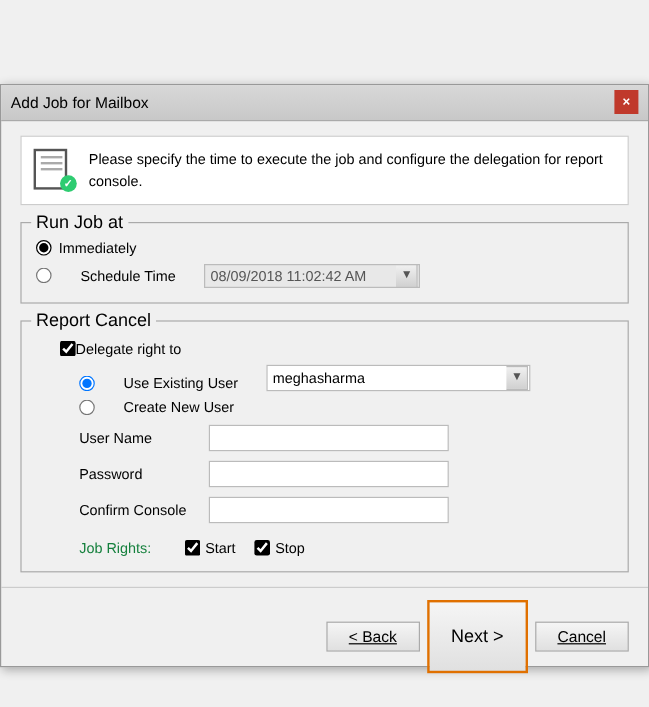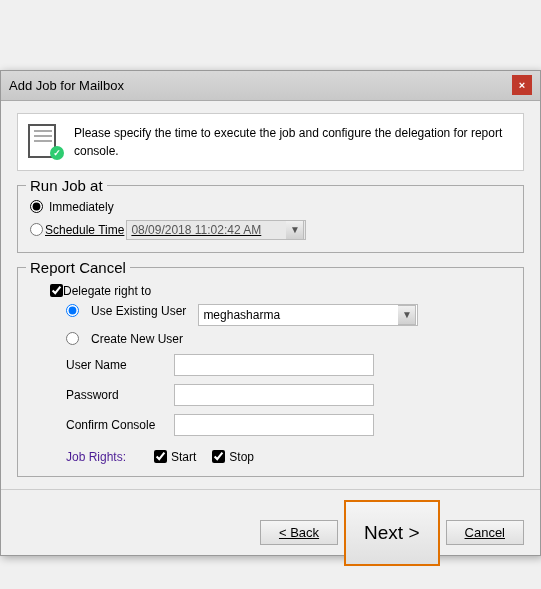--- a/index.html
+++ b/index.html
@@ -137,23 +137,22 @@
       margin-top: 6px;
     }
     .radio-row input[type="radio"] {
       margin: 0;
       cursor: pointer;
       accent-color: #000;
     }
     .schedule-row {
       display: flex;
       align-items: center;
-      gap: 2px;
+      gap: 24px;
       margin-top: 6px;
-      text-decoration: underline;
     }
     .schedule-input {
       border: 1px solid #bbb;
       background: #e8e8e8;
       padding: 2px 4px;
       font-size: 12px;
       width: 180px;
       color: #555;
     }
     .checkbox-row {
@@ -219,21 +218,21 @@
       justify-content: center;
     }
     .job-rights-row {
       display: flex;
       align-items: center;
       gap: 16px;
       margin-top: 10px;
     }
     .job-rights-label {
       font-size: 12px;
-      color: #4c1d95;
+      color: #15803d;
       min-width: 72px;
     }
     .checkbox-label-pair {
       display: flex;
       align-items: center;
       gap: 4px;
     }
     .checkbox-label-pair input[type="checkbox"] {
       accent-color: #000;
     }
@@ -251,35 +250,35 @@
       border: 1px solid #aaa;
       background: linear-gradient(to bottom, #f5f5f5, #e0e0e0);
       font-size: 13px;
       cursor: pointer;
       min-width: 70px;
       text-decoration: underline;
     }
     .btn-next {
       border: 2px solid #e07000;
       background: linear-gradient(to bottom, #f5f5f5, #e0e0e0);
-      font-size: 19px;
+      font-size: 15px;
       cursor: pointer;
       padding: 20px 18px;
       min-width: 70px;
     }
     .report-console-inner {
       margin-top: 4px;
     }
     .indent {
       padding-left: 20px;
     }
     .user-row {
       display: flex;
-      align-items: flex-start;
-      gap: 12px;
+      align-items: flex-end;
+      gap: 24px;
       margin-top: 6px;
     }
     .small-text {
       font-size: 12px;
     }
   </style>
 </head>
 <body>
 
 <div class="window">

